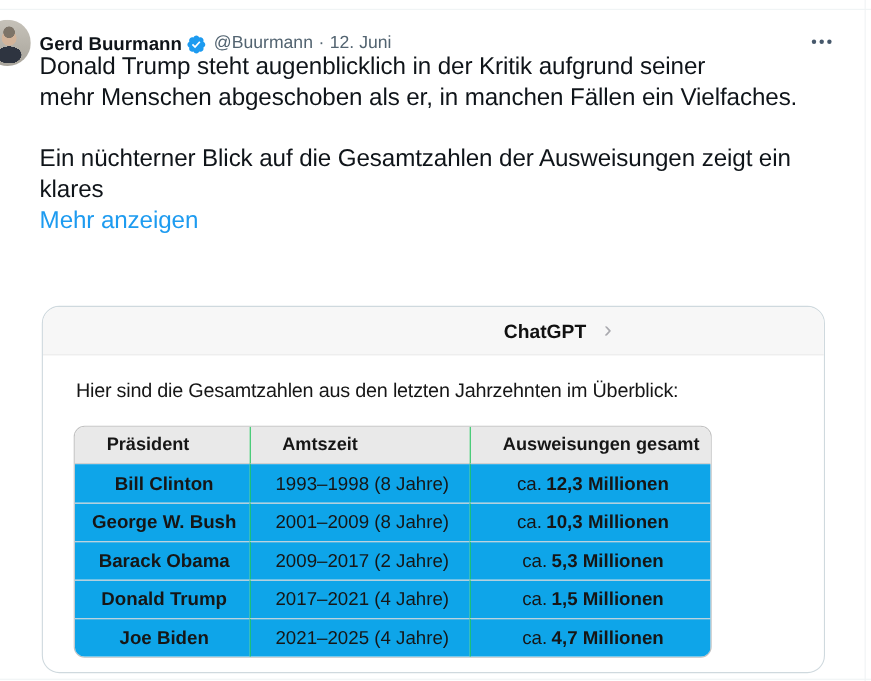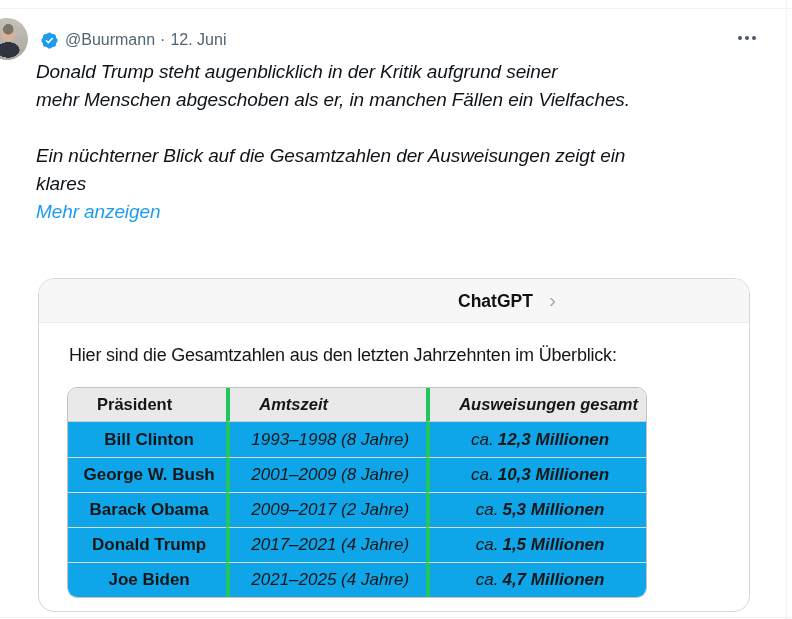--- a/index.html
+++ b/index.html
@@ -68,25 +68,24 @@
     padding: 4px;
     cursor: pointer;
   }
   .more-btn .dot {
     width: 4px; height: 4px; border-radius: 50%;
     background: #46586b;
   }
   
   .tweet-text {
     position: absolute;
-    left: 36px; top: 58px; width: 720px;
-    font-size: 19px; line-height: 28px;
+    left: 36px; top: 46px; width: 720px;
+    font-size: 22px; line-height: 28px;
     color: #0f1419;
     letter-spacing: -0.1px;
-    font-style: italic;
   }
   .tweet-line { white-space: nowrap; height: 28px; }
   .paragraph-gap { height: 28px; }
   .show-more {
     display: inline-block;
     height: 28px; line-height: 28px;
     color: #1d9bf0;
     cursor: pointer;
     text-decoration: none;
   }
@@ -155,36 +154,37 @@
     white-space: nowrap;
   }
   .dep-table td {
     height: 35px;
     padding: 0 8px 0 12px;
     background: #0ea5e9;
     white-space: nowrap;
     text-align: center;
   }
   .dep-table tbody tr + tr td { border-top: 1px solid #dbdbdb; }
-  .dep-table th + th, .dep-table td + td { border-left: 4px solid #22c55e; font-style: italic; }
+  .dep-table th + th, .dep-table td + td { border-left: 1px solid #22c55e; }
   .cell-president { font-weight: 700; }
   .val-prefix { font-weight: 400; margin-right: 4px; }
   .val-bold { font-weight: 700; }
 </style>
 </head>
 <body>
 
 <div class="page">
 
   <div class="h-divider top-divider"></div>
   <div class="right-divider"></div>
 
   <div class="avatar"></div>
 
   <div class="header-row">
+    <span class="author-name">Gerd Buurmann</span>
     <span class="verified-badge">
       <svg viewBox="0 0 24 24" width="19" height="19" aria-hidden="true">
         <path fill="#1d9bf0" fill-rule="evenodd" d="M22.25 12c0-1.43-.88-2.67-2.19-3.34.46-1.39.2-2.9-.81-3.91s-2.52-1.27-3.91-.81c-.66-1.31-1.91-2.19-3.34-2.19s-2.67.88-3.33 2.19c-1.4-.46-2.91-.2-3.92.81s-1.26 2.52-.8 3.91c-1.31.67-2.2 1.91-2.2 3.34s.89 2.67 2.2 3.34c-.46 1.39-.21 2.9.8 3.91s2.52 1.26 3.91.81c.67 1.31 1.91 2.19 3.34 2.19s2.68-.88 3.34-2.19c1.39.45 2.9.2 3.91-.81s1.27-2.52.81-3.91c1.31-.67 2.19-1.91 2.19-3.34zm-11.71 4.2L6.8 12.46l1.41-1.42 2.26 2.26 4.8-5.23 1.47 1.36-6.2 6.77z"></path>
       </svg>
     </span>
     <span class="meta handle">@Buurmann</span>
     <span class="meta sep">·</span>
     <span class="meta post-date">12. Juni</span>
   </div>
 

